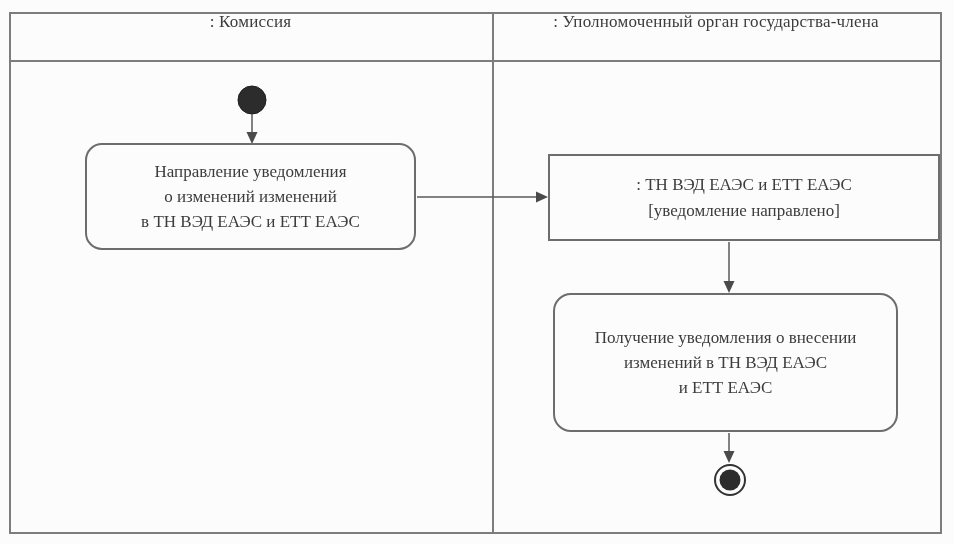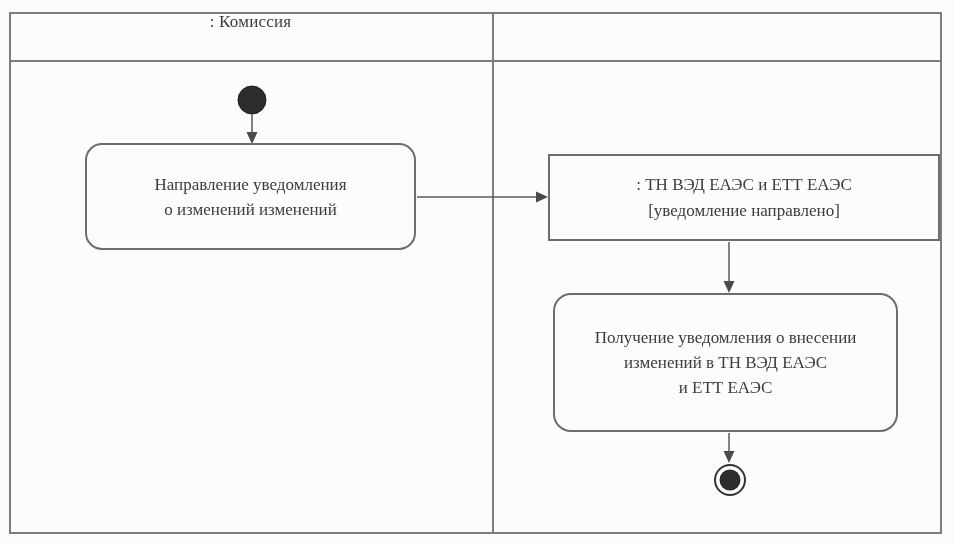--- a/index.html
+++ b/index.html
@@ -101,20 +101,23 @@
 
 <div class="canvas">
 
   <div class="frame"></div>
   <div class="header-divider"></div>
   <div class="lane-divider"></div>
 
   <div class="lane-header lane1">
     <span>: Комиссия</span>
   </div>
+  <div class="lane-header lane2">
+    <span>: Уполномоченный орган государства-члена</span>
+  </div>
 
   <svg class="overlay" viewBox="0 0 954 544" xmlns="http://www.w3.org/2000/svg">
 
     <circle cx="252" cy="100" r="14" fill="#2c2c2c" stroke="#1f1f1f" stroke-width="1"></circle>
 
     <g>
       <line x1="252" y1="114" x2="252" y2="133" stroke="#5a5a5a" stroke-width="1.5"></line>
       <polygon points="246.5,132 257.5,132 252,144" fill="#4a4a4a"></polygon>
     </g>
 
@@ -135,20 +138,21 @@
 
     <g>
       <circle cx="730" cy="480" r="15" fill="none" stroke="#333333" stroke-width="2"></circle>
       <circle cx="730" cy="480" r="10.5" fill="#2c2c2c"></circle>
     </g>
   </svg>
 
   <div class="node action1">
     <div>Направление уведомления</div>
     <div>о изменений изменений</div>
+    <div>в ТН ВЭД ЕАЭС и ЕТТ ЕАЭС</div>
   </div>
 
   <div class="node object1">
     <div>: ТН ВЭД ЕАЭС и ЕТТ ЕАЭС</div>
     <div>[уведомление направлено]</div>
   </div>
 
   <div class="node action2">
     <div>Получение уведомления о внесении</div>
     <div>изменений в ТН ВЭД ЕАЭС</div>

